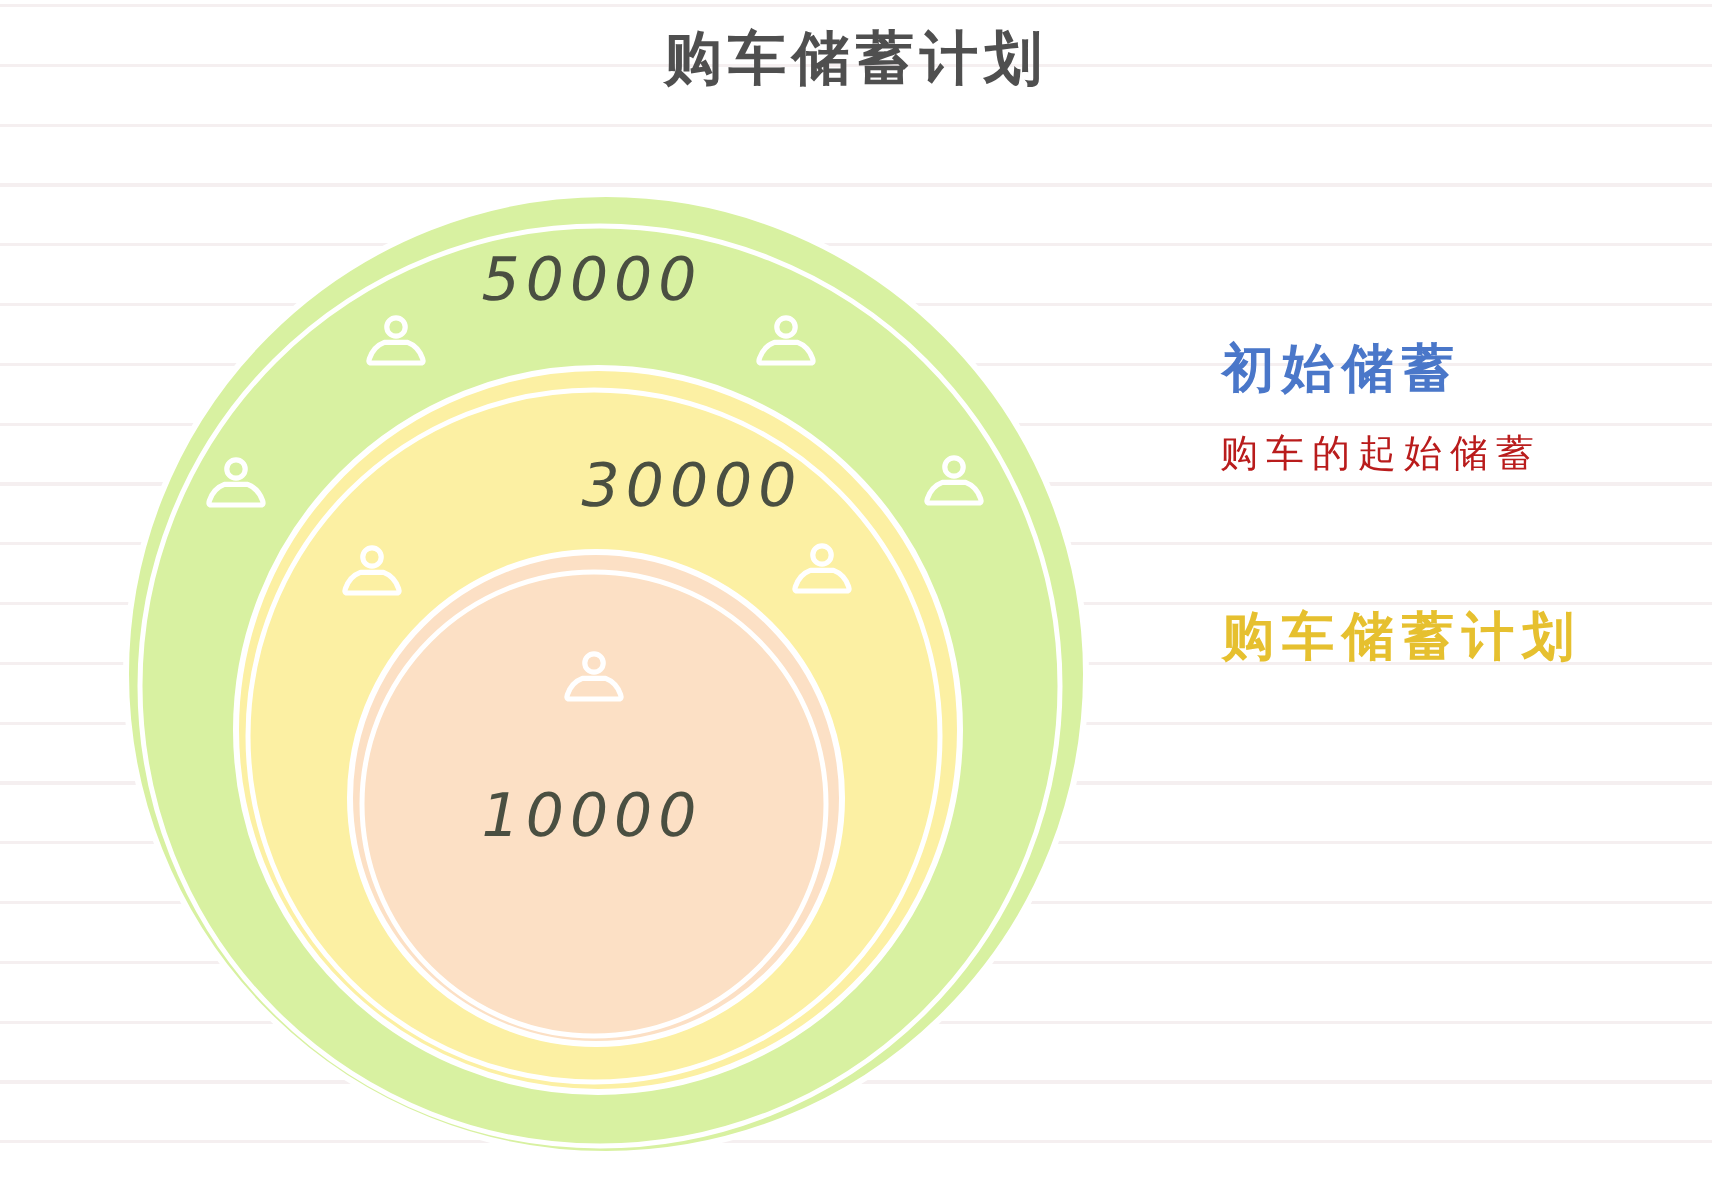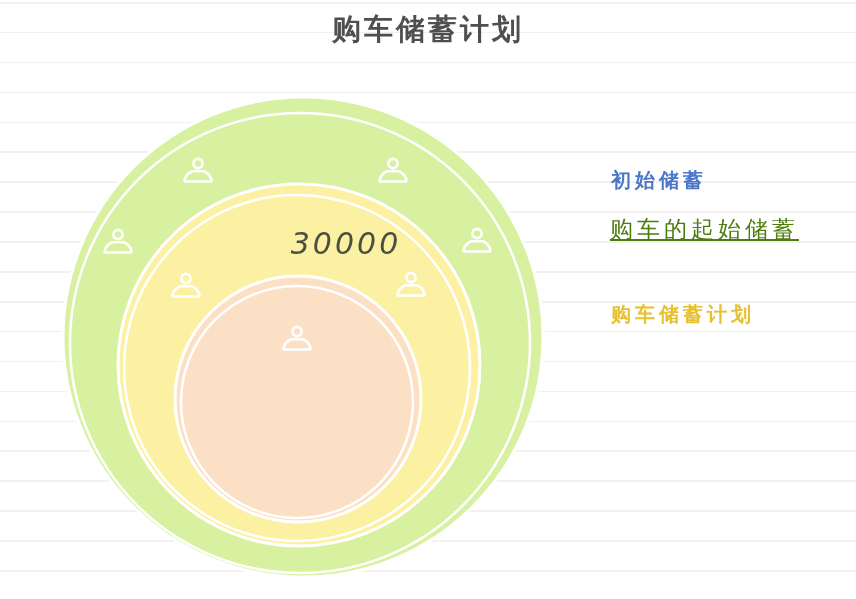--- a/index.html
+++ b/index.html
@@ -42,30 +42,30 @@
     color:#4a4f41;
     z-index:2;
     white-space:nowrap;
   }
   .value-outer  { left:296px; top:123px; }
   .value-middle { left:298px; top:226px;margin-left:48px; }
   .value-inner  { left:296px; top:391px; }
 
   .legend-title {
     position:absolute; left:611px;
-    font-size:20px; font-weight:bold;
+    font-size:26px; font-weight:bold;
     letter-spacing:4px;
     z-index:2; white-space:nowrap;
   }
   .legend-desc {
     position:absolute; left:610px;
-    font-size:23px;
+    font-size:19px;
     letter-spacing:4px;
-    color:#4d7c0f;
-    z-index:2; white-space:nowrap;text-decoration:underline;
+    color:#b91c1c;
+    z-index:2; white-space:nowrap;
   }
   .lt-1 { top:167px; color:#4a77c9; }
   .ld-1 { top:214px; }
   .lt-2 { top:301px; color:#e6c02f; }
   .ld-2 { top:347px; }
   .lt-3 { top:438px; color:#8fbf4f; }
   .ld-3 { top:479px; }
 </style>
 </head>
 <body>
@@ -95,21 +95,23 @@
 
     <use href="#person-shape" x="198" y="172"></use>
     <use href="#person-shape" x="393" y="172"></use>
     <use href="#person-shape" x="118" y="243"></use>
     <use href="#person-shape" x="477" y="242"></use>
     <use href="#person-shape" x="186" y="287"></use>
     <use href="#person-shape" x="411" y="286"></use>
     <use href="#person-shape" x="297" y="340"></use>
   </svg>
 
+  <div class="value-label value-outer">50000</div>
   <div class="value-label value-middle">30000</div>
+  <div class="value-label value-inner">10000</div>
 
   <div class="legend-title lt-1">初始储蓄</div>
   <div class="legend-desc ld-1">购车的起始储蓄</div>
 
   <div class="legend-title lt-2">购车储蓄计划</div>
 
 
 </div>
 
 </body></html>

